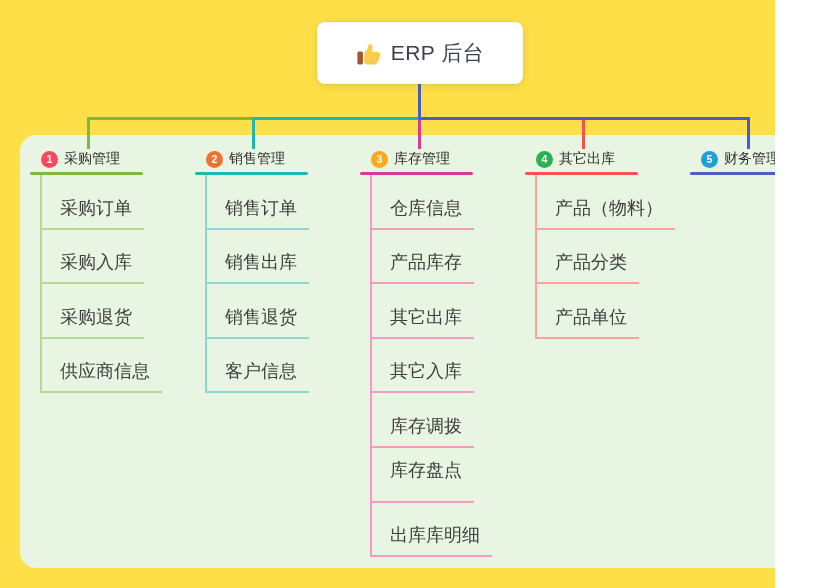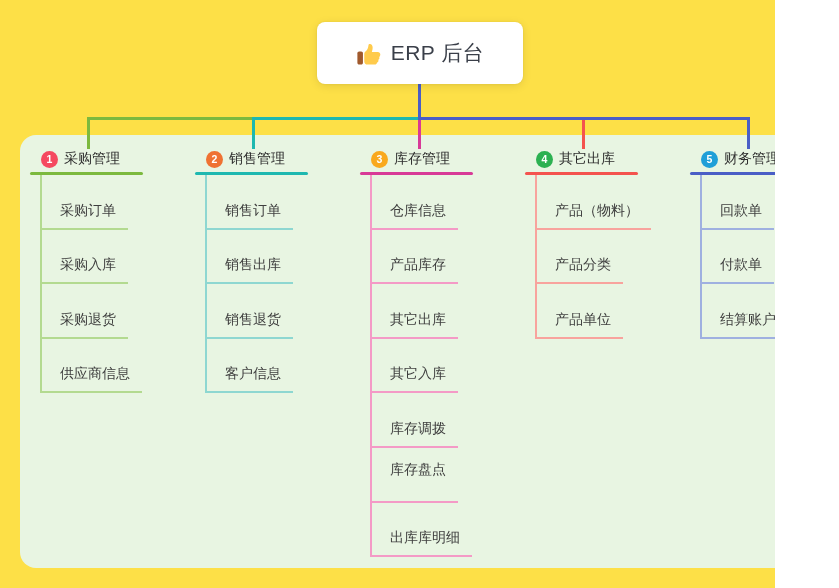--- a/index.html
+++ b/index.html
@@ -26,21 +26,21 @@
     display:flex;align-items:center;justify-content:center;flex:none;
   }
   .branch-label{font-size:14px;color:#2d2d2d;white-space:nowrap;}
   .underline{width:113px;height:3px;border-radius:1.5px;}
   .children{margin-left:10px;border-left:2px solid;}
   .child{
     box-sizing:border-box;height:54.6px;display:flex;align-items:flex-end;
     border-bottom:2px solid;width:fit-content;min-width:72px;
     padding:0 12px 8px 18px;
   }
-  .child-label{font-size:14px;color:#3e3e3e;white-space:nowrap;}
+  .child-label{font-size:18px;color:#3e3e3e;white-space:nowrap;}
 </style>
 </head>
 <body>
 
 <div class="canvas" id="canvas">
 
   <div class="root-card">
     <span class="thumb">
       <svg width="25" height="25" viewBox="0 0 36 36" aria-hidden="true">
         <path fill="#FFCB4C" d="M35 19.3c0-1.9-1.6-3.4-3.5-3.4h-8.7c.7-1.9 1.2-4.2 1.2-6.1 0-3.4-1.6-5.5-4-5.5-1.3 0-1.9.7-2.1 2-.5 3.2-1.2 6.2-4.3 8.8-1.1.9-1.7 2.1-1.7 3.5v10.9c0 2.5 2 4.5 4.5 4.5h10.5c1.8 0 3.3-1.3 3.5-3 1.1-.4 1.9-1.5 1.9-2.7 0-.4-.1-.8-.2-1.2 1-.5 1.6-1.5 1.6-2.7 0-.5-.2-1-.4-1.4.9-.6 1.7-1.9 1.7-3.7z"></path>
@@ -142,31 +142,20 @@
             <span class="child-label">产品单位</span>
           </div>
         </div>
       </div>
       <div class="branch" style="left: 690px;">
         <div class="branch-title">
           <span class="badge" style="background: rgb(31, 159, 216);">5</span>
           <span class="branch-label">财务管理</span>
         </div>
         <div class="underline" style="background: rgb(74, 94, 198);"></div>
-        <div class="children" style="border-color: rgb(159, 176, 224);">
-          <div class="child" style="border-color: rgb(159, 176, 224);">
-            <span class="child-label">回款单</span>
-          </div>
-          <div class="child" style="border-color: rgb(159, 176, 224);">
-            <span class="child-label">付款单</span>
-          </div>
-          <div class="child" style="border-color: rgb(159, 176, 224);">
-            <span class="child-label">结算账户</span>
-          </div>
-        </div>
       </div>
     </div>
 
 <div class="conn" style="left: 86.5px; top: 116.5px; width: 168px; height: 3px; background: rgb(124, 185, 62);"></div>
     <div class="conn" style="left: 251.5px; top: 116.5px; width: 169px; height: 3px; background: rgb(30, 184, 176);"></div>
     <div class="conn" style="left: 86.5px; top: 116.5px; width: 3px; height: 32px; background: rgb(124, 185, 62);"></div>
     <div class="conn" style="left: 251.5px; top: 116.5px; width: 3px; height: 32px; background: rgb(30, 184, 176);"></div>
     <div class="conn" style="left: 417.5px; top: 116.5px; width: 3px; height: 32px; background: rgb(216, 58, 151);"></div>
     <div class="conn" style="left: 581.5px; top: 116.5px; width: 3px; height: 32px; background: rgb(244, 83, 78);"></div>
     <div class="conn" style="left: 417.5px; top: 116.5px; width: 332px; height: 3px; background: rgb(74, 94, 198);"></div>

